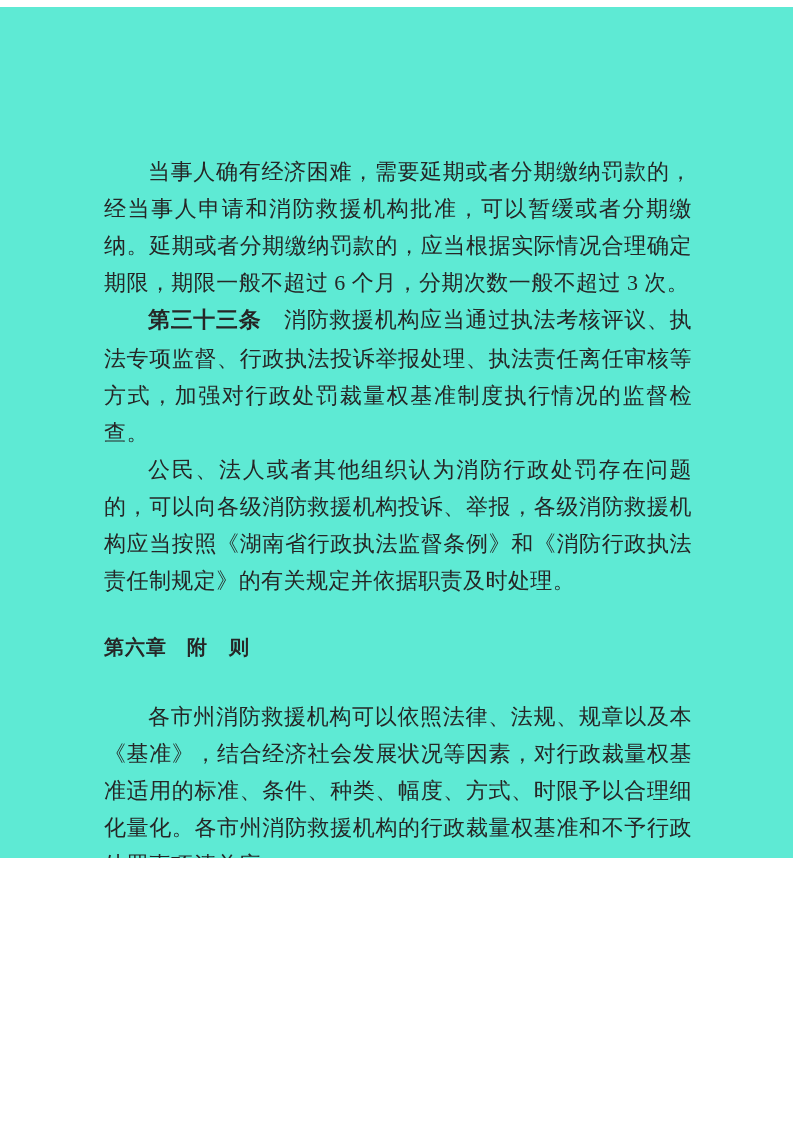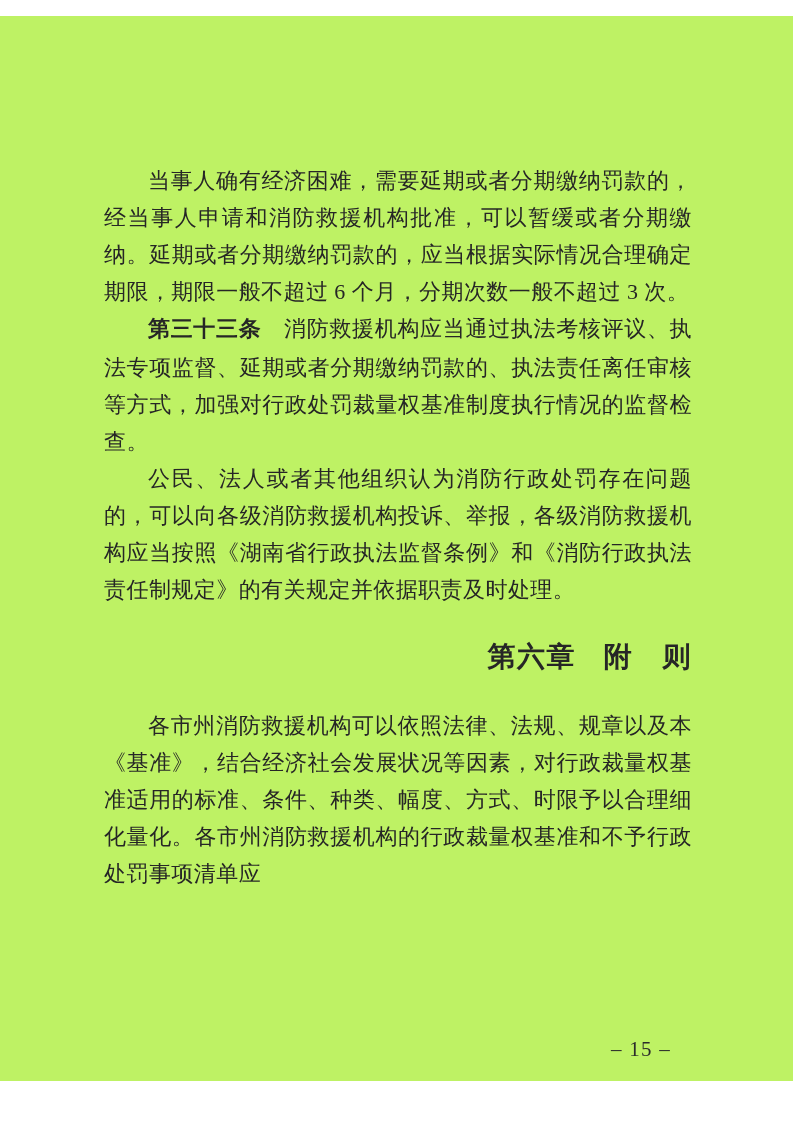--- a/index.html
+++ b/index.html
@@ -3,23 +3,23 @@
 <meta charset="utf-8">
 <style>
   html, body {
     margin: 0;
     padding: 0;
     background: #ffffff;
   }
   .page {
     position: relative;
     width: 793px;
-    height: 1065px;
-    margin: 16px auto;
-    background: #bef264;
+    height: 851px;
+    margin: 7px auto;
+    background: #5eead4;
     overflow: hidden;
     font-family: "Liberation Serif", "DejaVu Serif", serif;
     color: #262626;
   }
   .content {
     position: absolute;
     top: 146px;
     left: 104px;
     width: 588px;
     font-size: 22px;
@@ -34,22 +34,22 @@
     letter-spacing: 0.02em;
   }
   .para .lead {
     font-weight: 700;
     font-family: Liberation Mono, monospace;
   }
   .chapter {
     margin: 30px 0 32px 0;
     padding: 0;
     text-indent: 0;
-    text-align: right;
-    font-size: 28px;
+    text-align: left;
+    font-size: 20px;
     line-height: 37px;
     font-weight: 700;
     font-family: "Liberation Sans", "DejaVu Sans", sans-serif;
     letter-spacing: 0.05em;
   }
   .chapter .chapter-title {
     margin-left: 1em;
   }
   .footer-pagenum {
     position: absolute;
@@ -64,21 +64,21 @@
   }
 </style>
 </head>
 <body>
 
 <div class="page">
   <div class="content">
 
     <p class="para"><span>当事人确有经济困难，需要延期或者分期缴纳罚款的，经当事人申请和消防救援机构批准，可以暂缓或者分期缴纳。延期或者分期缴纳罚款的，应当根据实际情况合理确定期限，期限一般不超过 6 个月，分期次数一般不超过 3 次。</span></p>
 
-    <p class="para"><b class="lead">第三十三条</b><span>　消防救援机构应当通过执法考核评议、执法专项监督、延期或者分期缴纳罚款的、执法责任离任审核等方式，加强对行政处罚裁量权基准制度执行情况的监督检查。</span></p>
+    <p class="para"><b class="lead">第三十三条</b><span>　消防救援机构应当通过执法考核评议、执法专项监督、行政执法投诉举报处理、执法责任离任审核等方式，加强对行政处罚裁量权基准制度执行情况的监督检查。</span></p>
 
     <p class="para"><span>公民、法人或者其他组织认为消防行政处罚存在问题的，可以向各级消防救援机构投诉、举报，各级消防救援机构应当按照《湖南省行政执法监督条例》和《消防行政执法责任制规定》的有关规定并依据职责及时处理。</span></p>
 
 
     <h2 class="chapter"><span>第六章</span><span class="chapter-title">附　则</span></h2>
 
 
     <p class="para"><span>各市州消防救援机构可以依照法律、法规、规章以及本《基准》，结合经济社会发展状况等因素，对行政裁量权基准适用的标准、条件、种类、幅度、方式、时限予以合理细化量化。各市州消防救援机构的行政裁量权基准和不予行政处罚事项清单应</span></p>
 
   </div>

